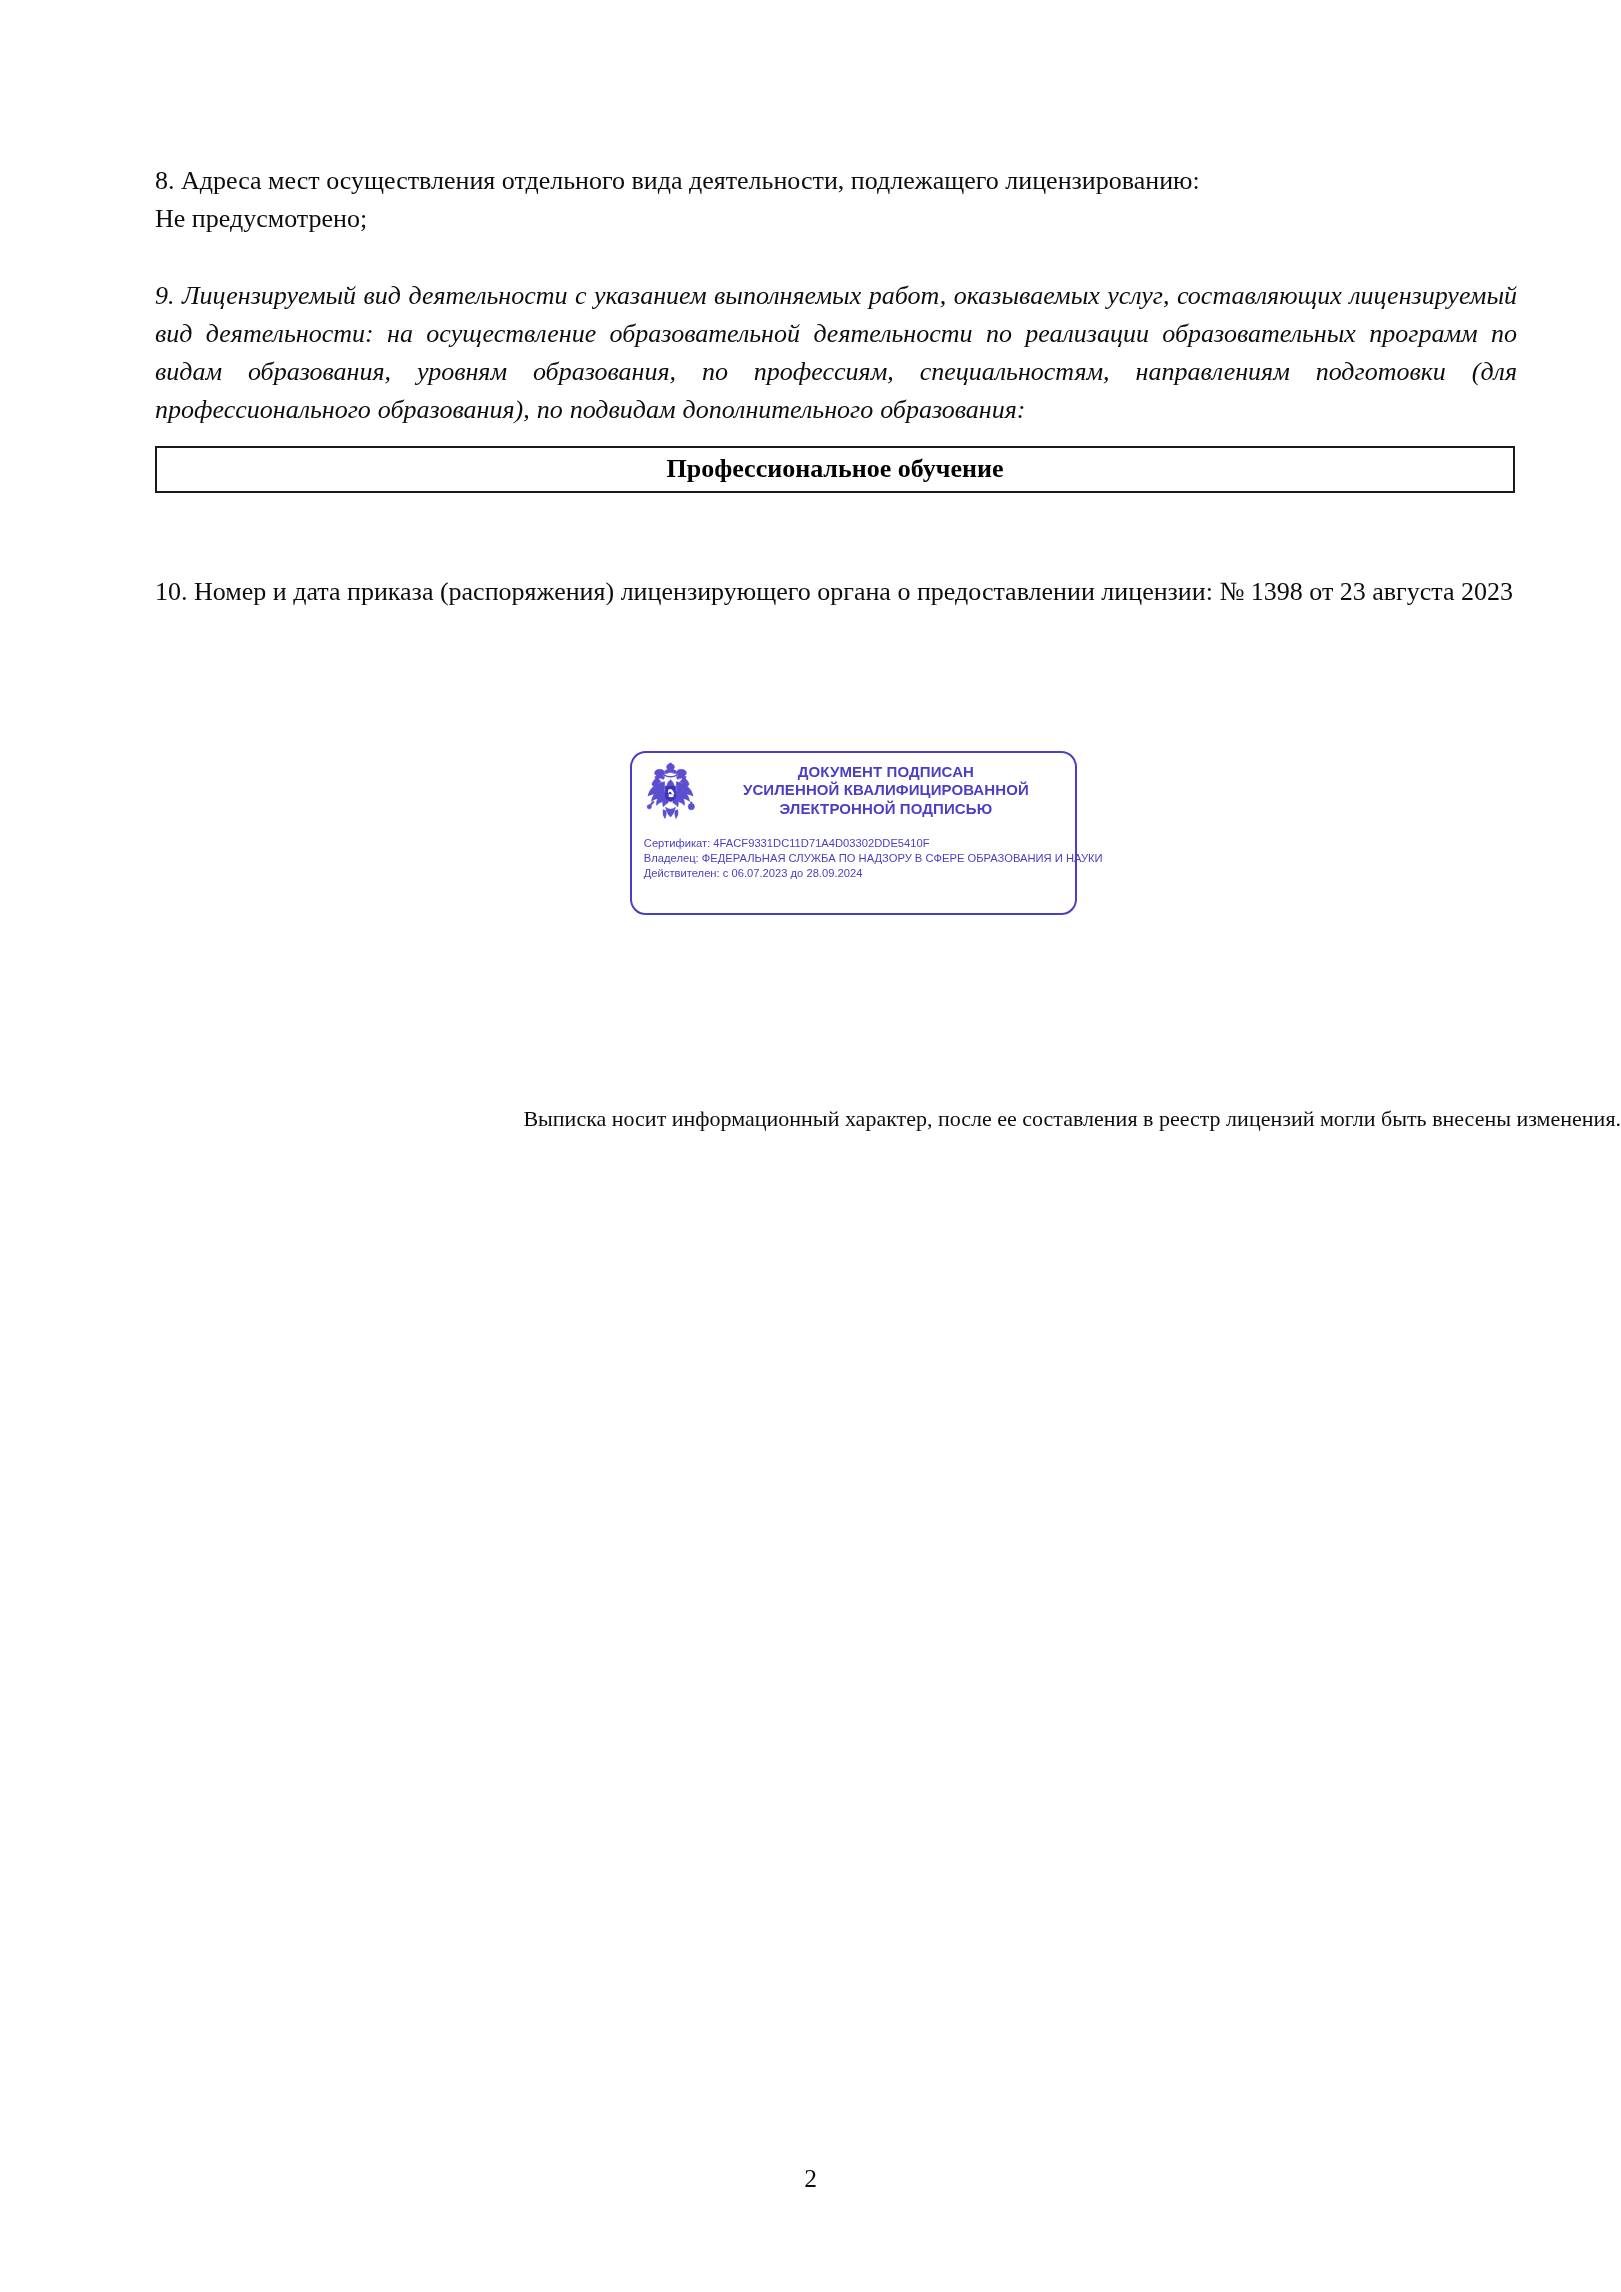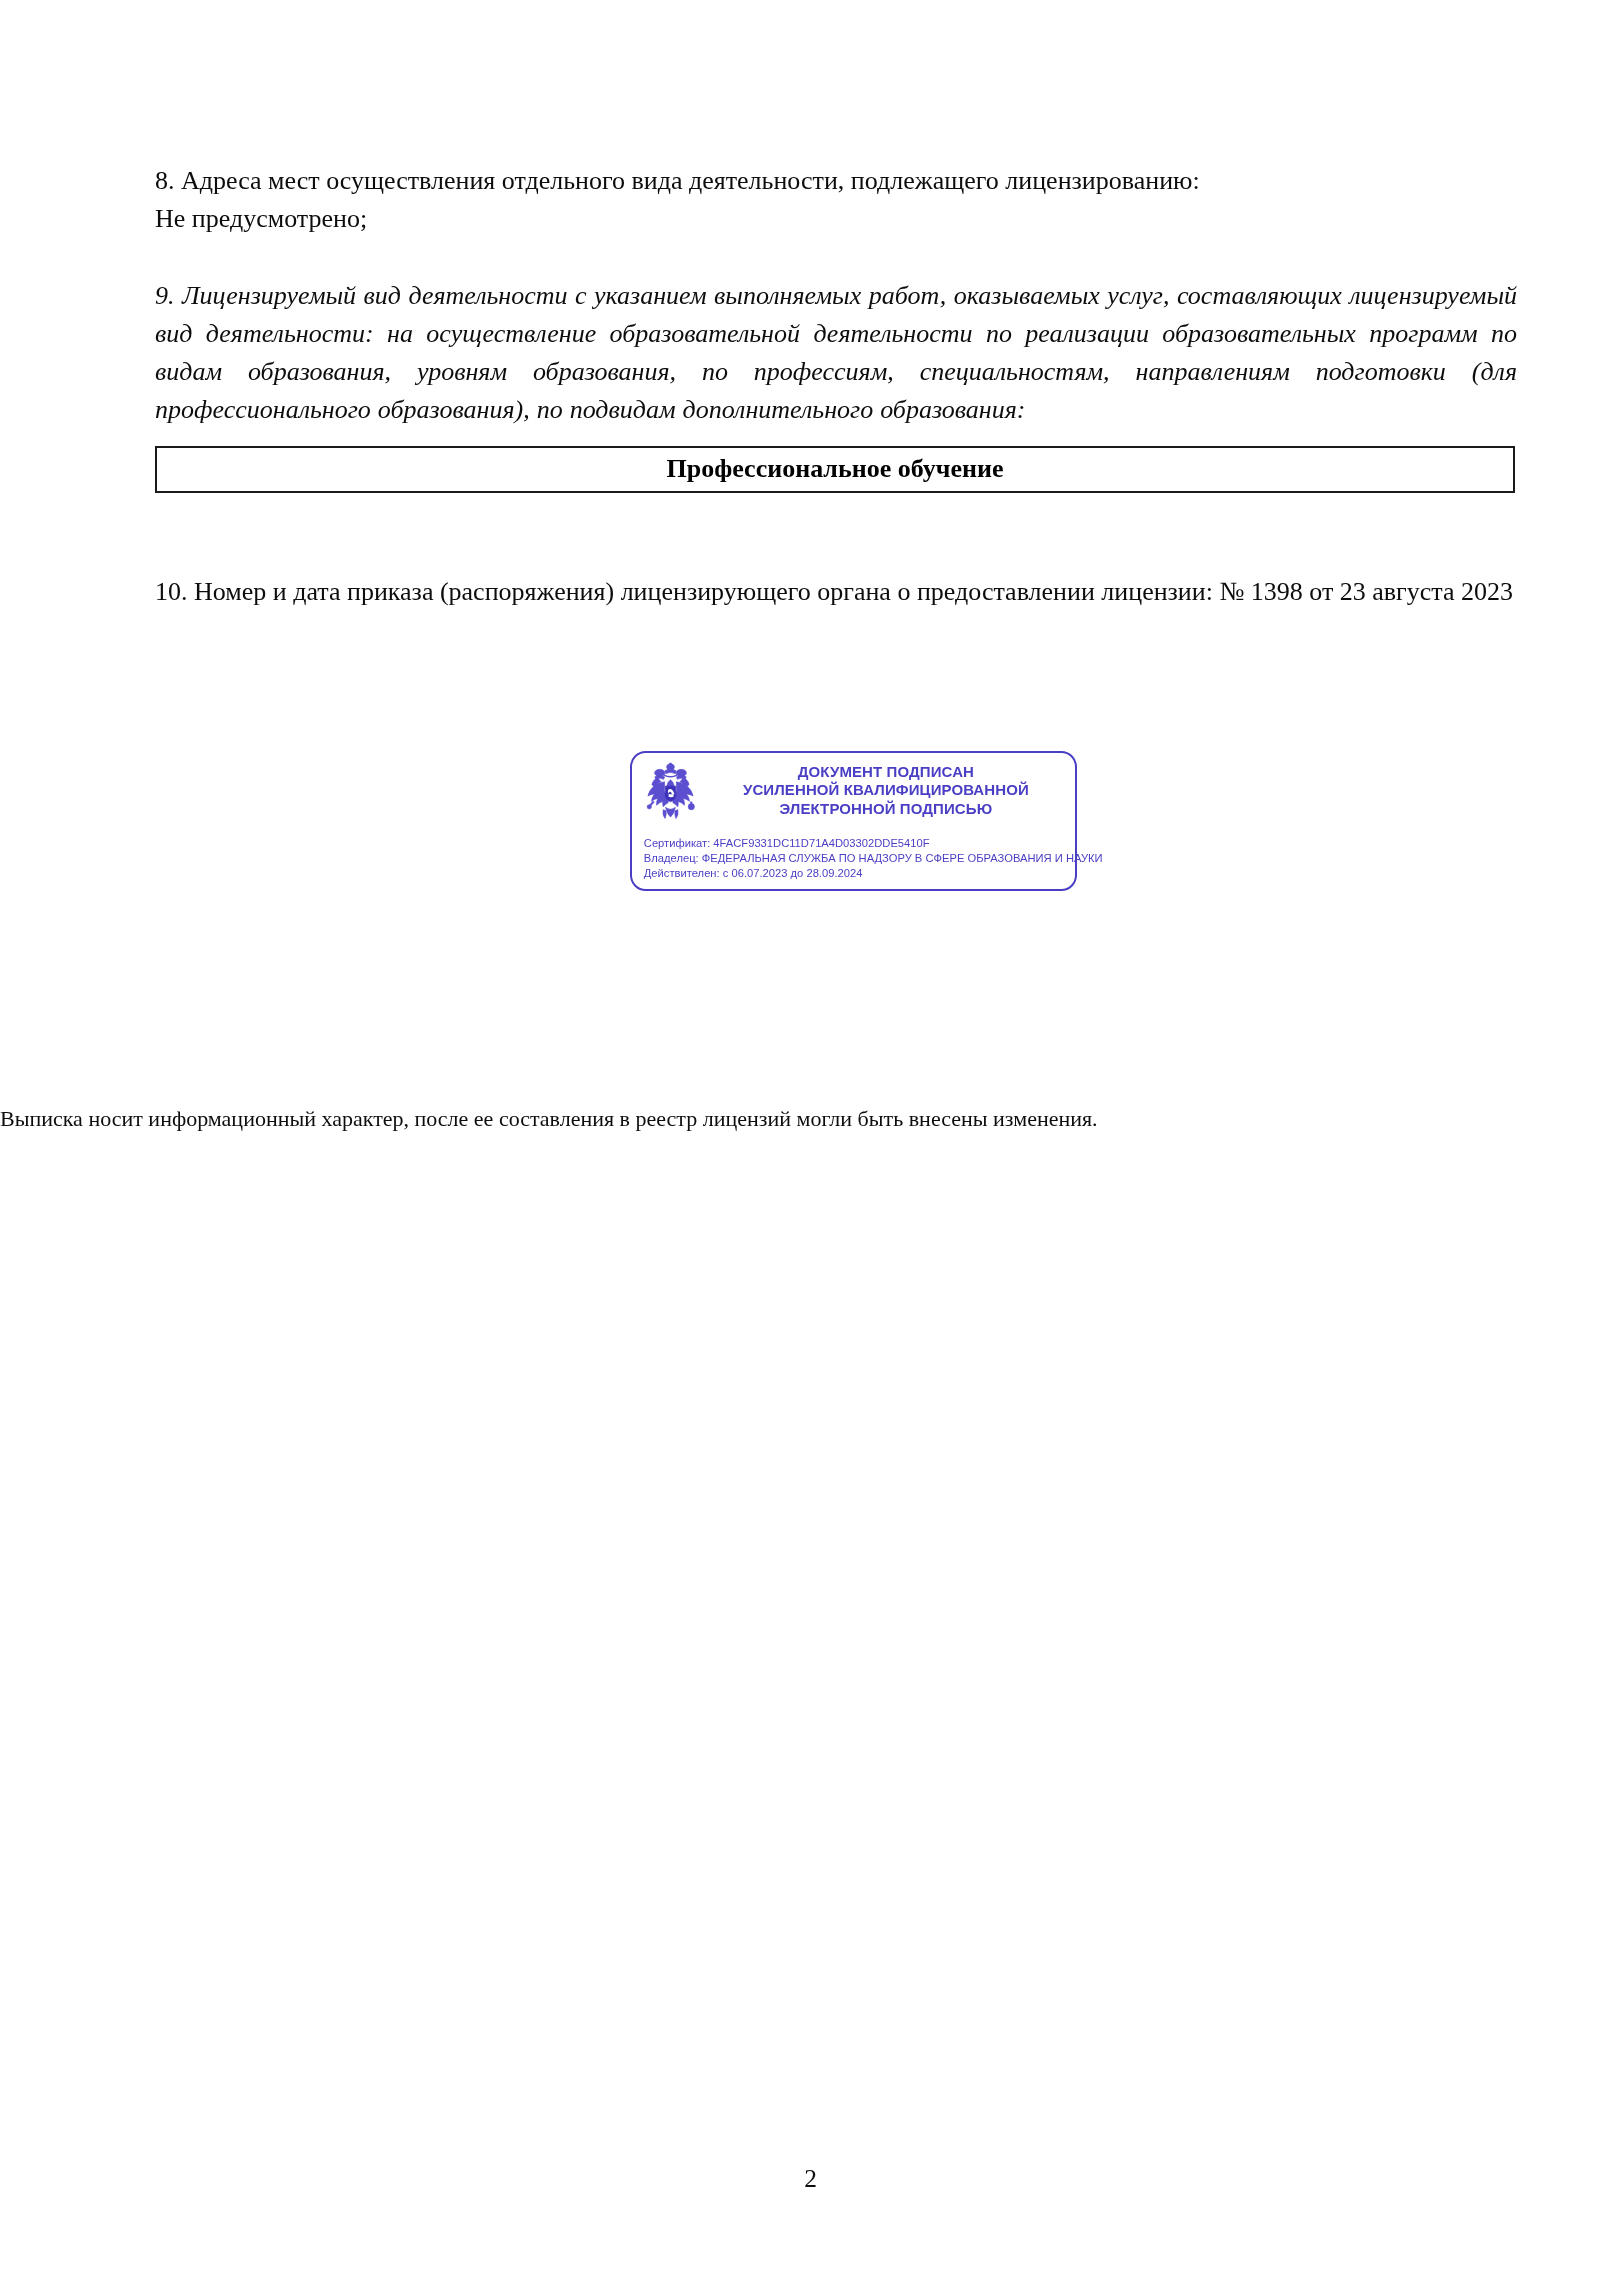--- a/index.html
+++ b/index.html
@@ -76,21 +76,21 @@
 
   
   .stamp-wrap {
     position: absolute;
     left: 630px;
     top: 751px;
   }
   .stamp {
     box-sizing: border-box;
     width: 447px;
-    height: 140px;
+    height: 164px;
     border: 2.5px solid #4a3fc4;
     border-radius: 15.7px;
     background: #ffffff;
     padding: 7.8px 9.8px 5.9px 9.8px;
     font-family: "Liberation Sans", "DejaVu Sans", sans-serif;
     color: #4a3fc4;
     position: relative;
   }
   .stamp-top {
     display: flex;
@@ -130,21 +130,21 @@
     white-space: nowrap;
     color: #4a3fc4;
   }
 
   
   .disclaimer {
     position: absolute;
     left: 0;
     right: 0;
     top: 1104px;
-    text-align: left;
+    text-align: right;
     font-size: 22px;
     line-height: 29px;
     color: #0d0d0d;
   }
 
   
   .page-number {
     position: absolute;
     left: 0;
     right: 0;

